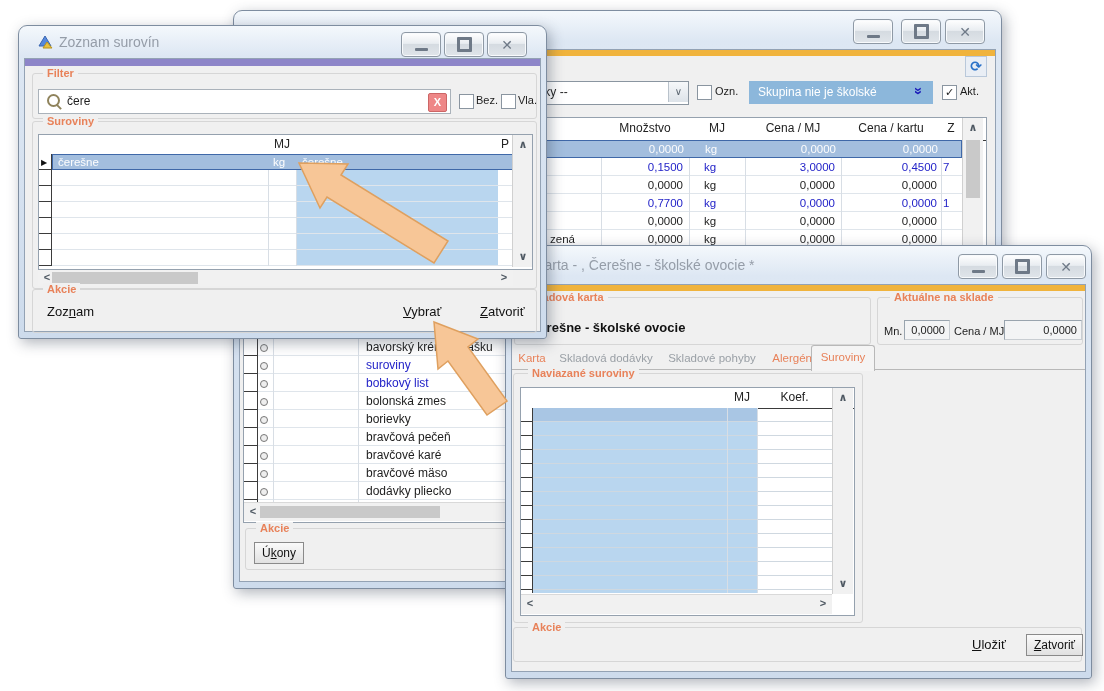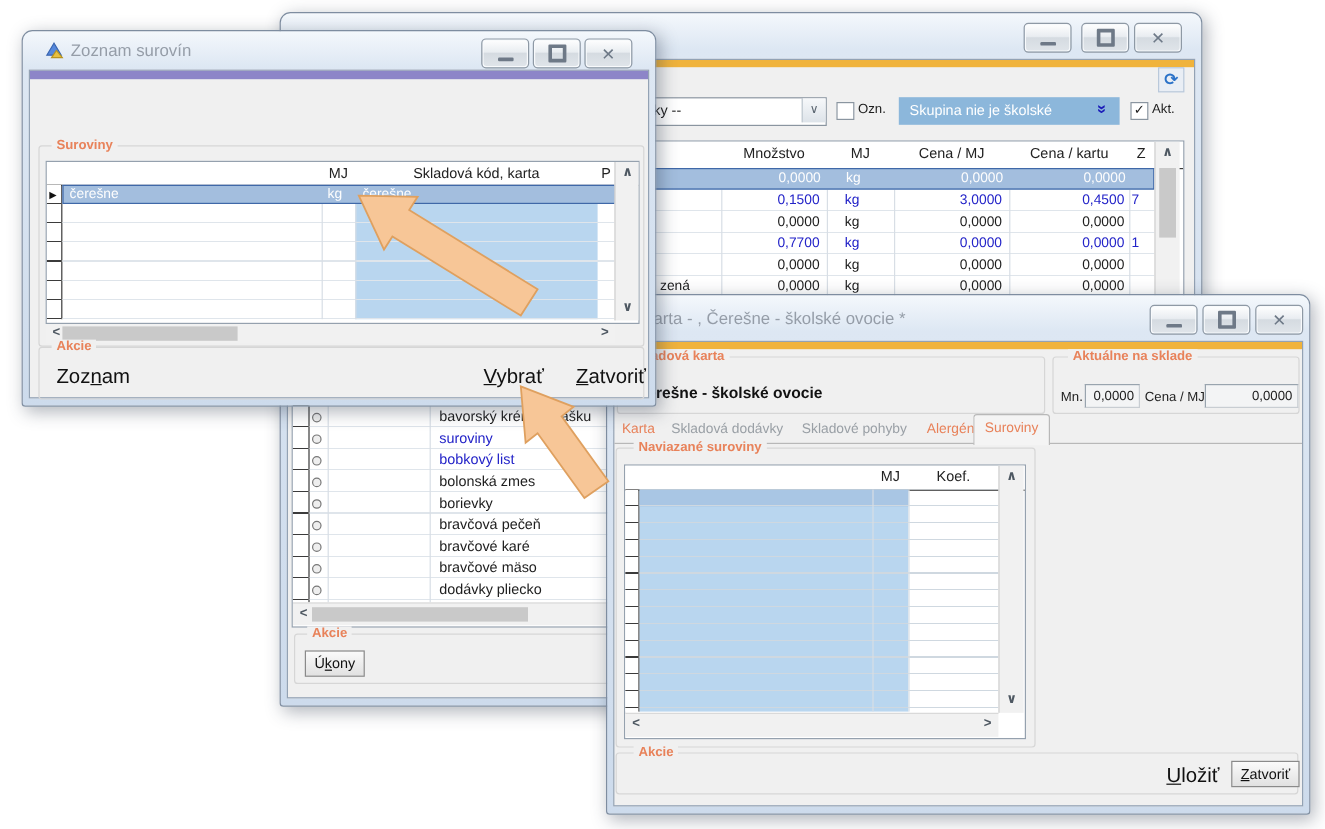--- a/index.html
+++ b/index.html
@@ -26,21 +26,21 @@
   .cell{position:absolute;font-size:11.5px;white-space:nowrap;}
   .num{text-align:right;}
   .sb{position:absolute;background:#f1f1f1;}
   .sb-th{position:absolute;background:#c9c9c9;}
   .sb-ar{position:absolute;color:#4e5862;font-size:11px;font-weight:bold;text-align:center;line-height:15px;width:14px;height:16px;}
   .cb{position:absolute;width:13px;height:13px;border:1px solid #8a95a0;background:#fff;
       font-size:11px;font-weight:bold;text-align:center;line-height:12px;color:#222;}
   .cb-lab{position:absolute;font-size:11px;line-height:13px;color:#1d1d1d;white-space:nowrap;}
   .btn{position:absolute;border:1px solid #8a8a8a;background:linear-gradient(#fafafa,#e1e1e1);
        font-size:12px;text-align:center;color:#111;}
-  .flat{position:absolute;font-size:17px;color:#111;white-space:nowrap;}
+  .flat{position:absolute;font-size:13px;color:#111;white-space:nowrap;}
   .tab{position:absolute;font-size:11.5px;line-height:22px;text-align:center;white-space:nowrap;}
   .field{position:absolute;border:1px solid #99a4ae;border-right-color:#c8cdd2;border-bottom-color:#c8cdd2;
          background:#f3f4f5;font-size:11px;line-height:18px;text-align:right;padding-right:4px;color:#222;}
   .flab{position:absolute;font-size:11px;color:#1d1d1d;white-space:nowrap;}
   .mag{position:absolute;width:9px;height:9px;border:2px solid #8f835c;border-radius:50%;}
   .mag::after{content:'';position:absolute;width:2px;height:6px;background:#8f835c;transform:rotate(-45deg);left:9px;top:8px;}
   .circ{position:absolute;width:6px;height:6px;border:1px solid #777;border-radius:50%;background:#eee;}
   .arrows{position:absolute;left:0;top:0;z-index:40;pointer-events:none;}
   .arrows polygon{stroke:#dfa05f;stroke-width:1.5;}
   u{text-decoration:underline;}
@@ -261,27 +261,38 @@
       <div class="cap-btn" style="left:425px;top:6px;">
           <span class="g-max"></span>
         </div>
       <div class="cap-btn" style="left:468px;top:6px;">
           <span class="g-close">✕</span>
         </div>
     </div>
     <div class="body" style="top:32px;bottom:6px;">
       <div class="accent" style="background:#8d85c8;height:7px;"></div>
 
+      <div class="grp" style="left:7px;top:14px;width:503px;height:44px;">
+        <span class="grp-label">Filter</span>
+        <div style="position:absolute;left:5px;top:15px;width:411px;height:23px;border:1px solid #aab2ba;background:#fff;">
+          <span class="mag" style="left:8px;top:4px;"></span>
+          <span class="cell" style="left:28px;top:0;line-height:22px;font-size:12px;">čere</span>
+          <span style="position:absolute;right:3px;top:3px;width:17px;height:17px;background:#ee8787;border:1px solid #cc6666;border-radius:2px;color:#fff;font-size:11px;font-weight:bold;text-align:center;line-height:16px;">X</span>
+        </div>
+        <div class="cb" style="left:426px;top:20px;"></div>
+        <span class="cb-lab" style="left:443px;top:20px;">Bez.</span>
+        <div class="cb" style="left:468px;top:20px;"></div>
+        <span class="cb-lab" style="left:485px;top:20px;">Vla.</span>
+      </div>
 
       <div class="grp" style="left:7px;top:62px;width:503px;height:166px;">
         <span class="grp-label">Suroviny</span>
         <div class="tbl" style="left:5px;top:12px;width:493px;height:134px;">
           <div style="position:absolute;left:0;right:0;top:0;height:19px;background:#fff;border-bottom:1px solid #3a3a3a;">
             <span class="hcell" style="left:229px;width:28px;line-height:18px;">MJ</span>
-            <span class="hcell" style="left:257px;width:202px;line-height:18px;">Skladová kód, karta</span>
             <span class="hcell" style="left:459px;width:14px;line-height:18px;text-align:left;padding-left:3px;">P</span>
           </div>
           <div style="position:absolute;left:0;top:19px;width:12px;height:112px;border-right:1px solid #3b3b3b;background:repeating-linear-gradient(to bottom,#fff 0,#fff 15px,#3b3b3b 15px,#3b3b3b 16px);"></div>
           <div style="position:absolute;left:257px;top:35px;width:202px;height:96px;background:#b9d6ef;"></div>
           <div style="position:absolute;left:13px;top:19px;width:460px;height:112px;background:repeating-linear-gradient(to bottom,transparent 0,transparent 15px,#dfe5eb 15px,#dfe5eb 16px);"></div>
           <div class="vline" style="left:229px;top:19px;height:112px;"></div>
           <div class="vline" style="left:257px;top:19px;height:112px;"></div>
           <span style="position:absolute;left:2px;top:23px;font-size:8px;color:#111;">▶</span>
           <div style="position:absolute;left:13px;top:19px;width:459px;height:14px;background:#a3bede;border:1px solid #3f68a8;color:#fff;">
             <span class="cell" style="left:5px;line-height:14px;color:#fdfdfd;">čerešne</span>

